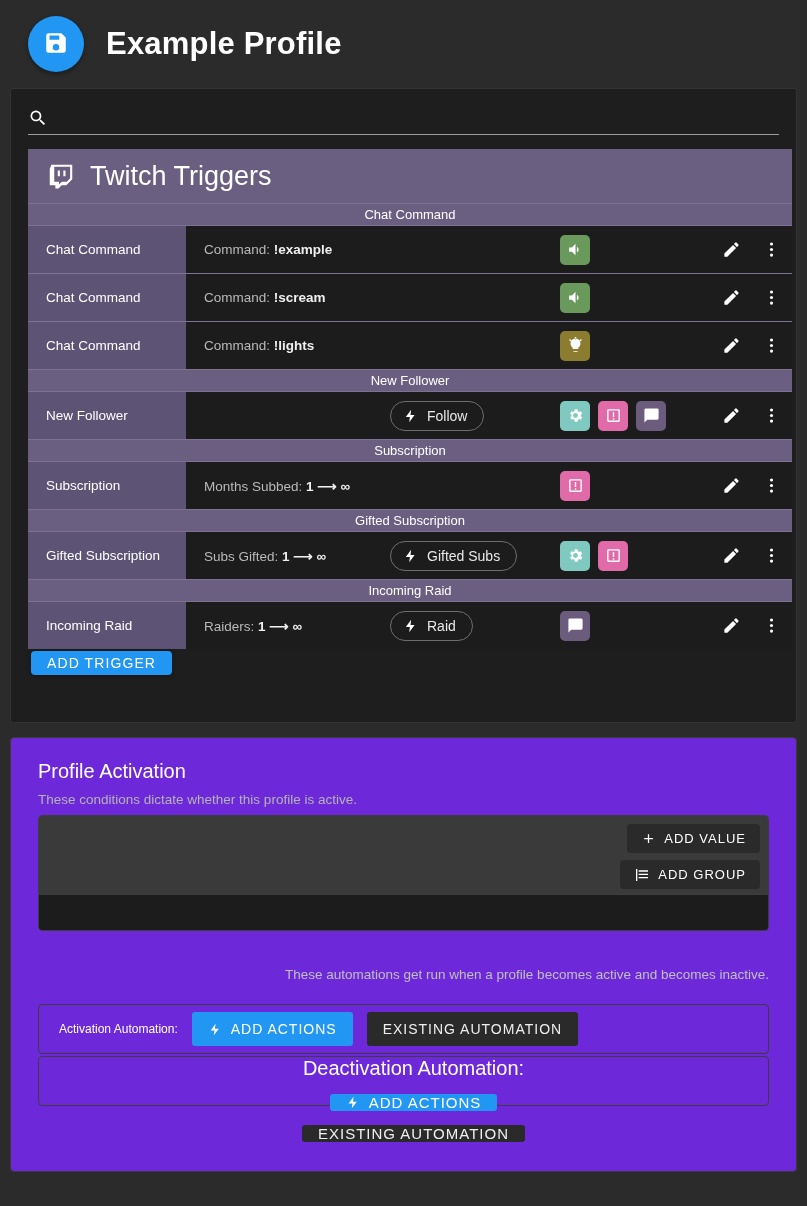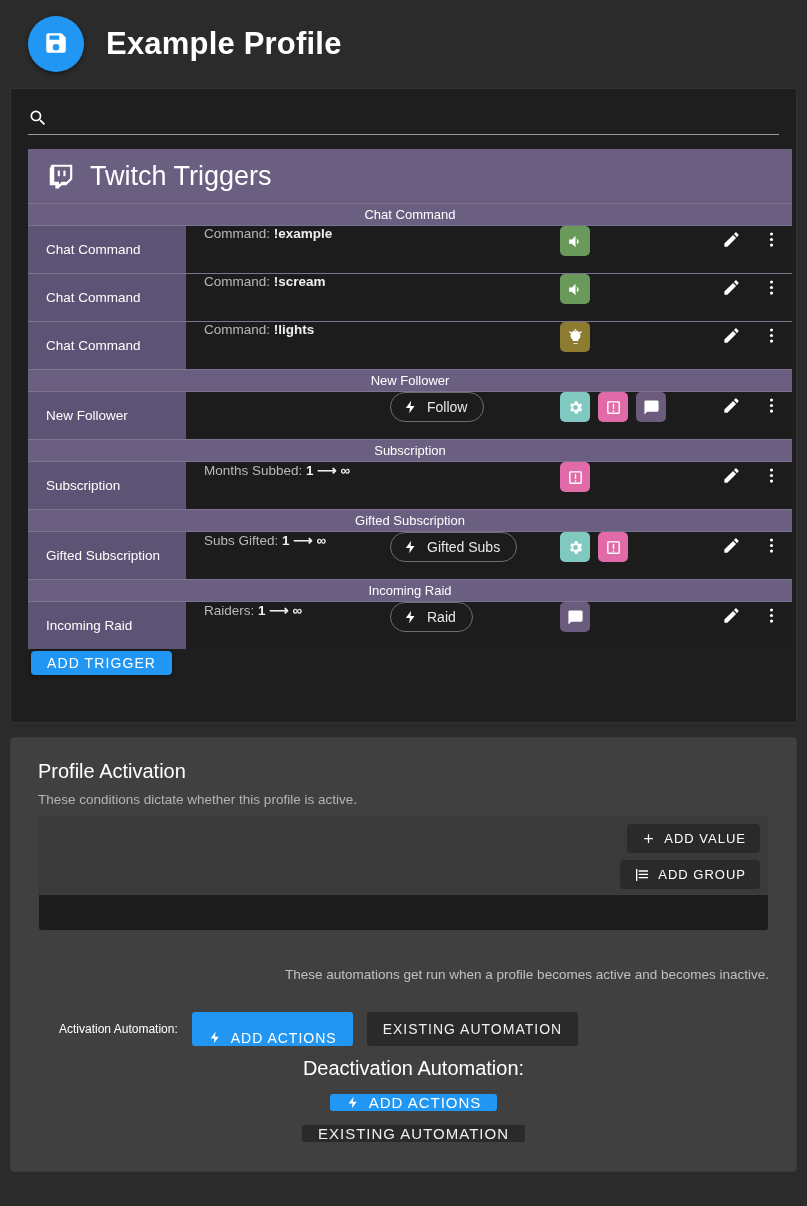--- a/index.html
+++ b/index.html
@@ -114,21 +114,21 @@
     color: #ffffff;
     font-size: 13.5px;
     display: flex;
     align-items: center;
     padding-left: 18px;
     flex: 0 0 158px;
   }
   .trow .tcell-cond {
     flex: 1;
     display: flex;
-    align-items: flex-start;
+    align-items: center;
     position: relative;
     background: #1c1c1c;
     padding-left: 18px;
   }
   .cond-text {
     color: #b9b9b9;
     font-size: 13.5px;
     white-space: nowrap;
   }
   .cond-text b { color: #efefef; font-weight: bold; }
@@ -189,21 +189,21 @@
     font-size: 14px;
     font-family: "Liberation Sans", sans-serif;
     letter-spacing: 1.1px;
     cursor: pointer;
     box-shadow: 0 1px 4px rgba(0,0,0,.4);
   }
 
   
   .lower-card {
     margin: 14px 10px 0 10px;
-    background: #404040;
+    background: #6d28d9;
     border: 1px solid #3a3a3a;
     border-radius: 4px;
     height: 435px;
     padding: 22px 27px 0 27px;
     position: relative;
   }
   .sec-title { color: #ffffff; font-size: 20px; font-weight: normal; }
   .sec-sub { color: #b4b4b4; font-size: 13.5px; margin-top: 9px; }
 
   .activation-box {
@@ -258,21 +258,21 @@
   .auto-row .auto-label { color: #ffffff; font-size: 12px; }
   .btn-add-actions {
     background: #2196f3;
     border: none;
     border-radius: 3px;
     height: 34px;
     color: #fff;
     font-size: 14px;
     letter-spacing: 1px;
     display: inline-flex;
-    align-items: flex-end;
+    align-items: center;
     gap: 9px;
     padding: 0 16px;
     cursor: pointer;
     font-family: "Liberation Sans", sans-serif;
   }
   .btn-add-actions svg { width: 14px; height: 17px; fill: #fff; display: block; }
   .btn-existing {
     background: #2a2a2a;
     border: none;
     border-radius: 3px;

